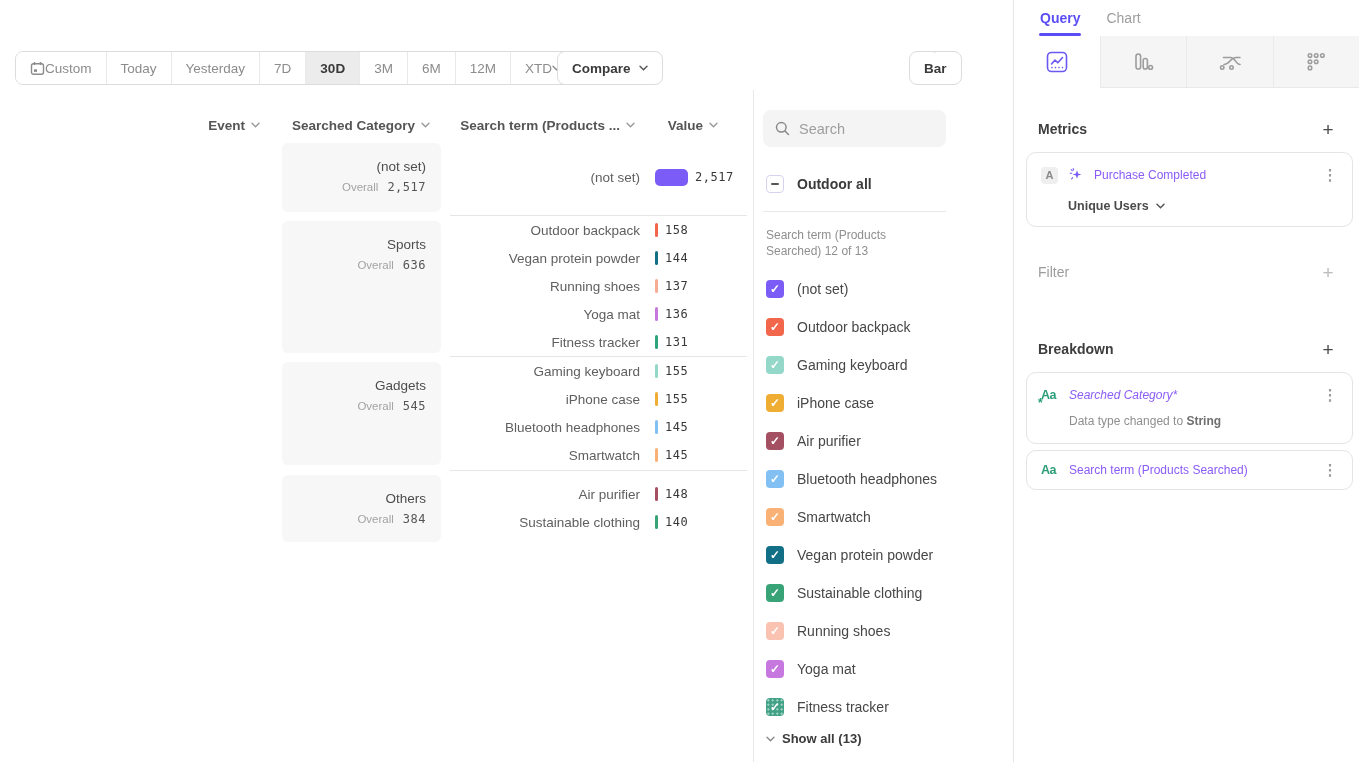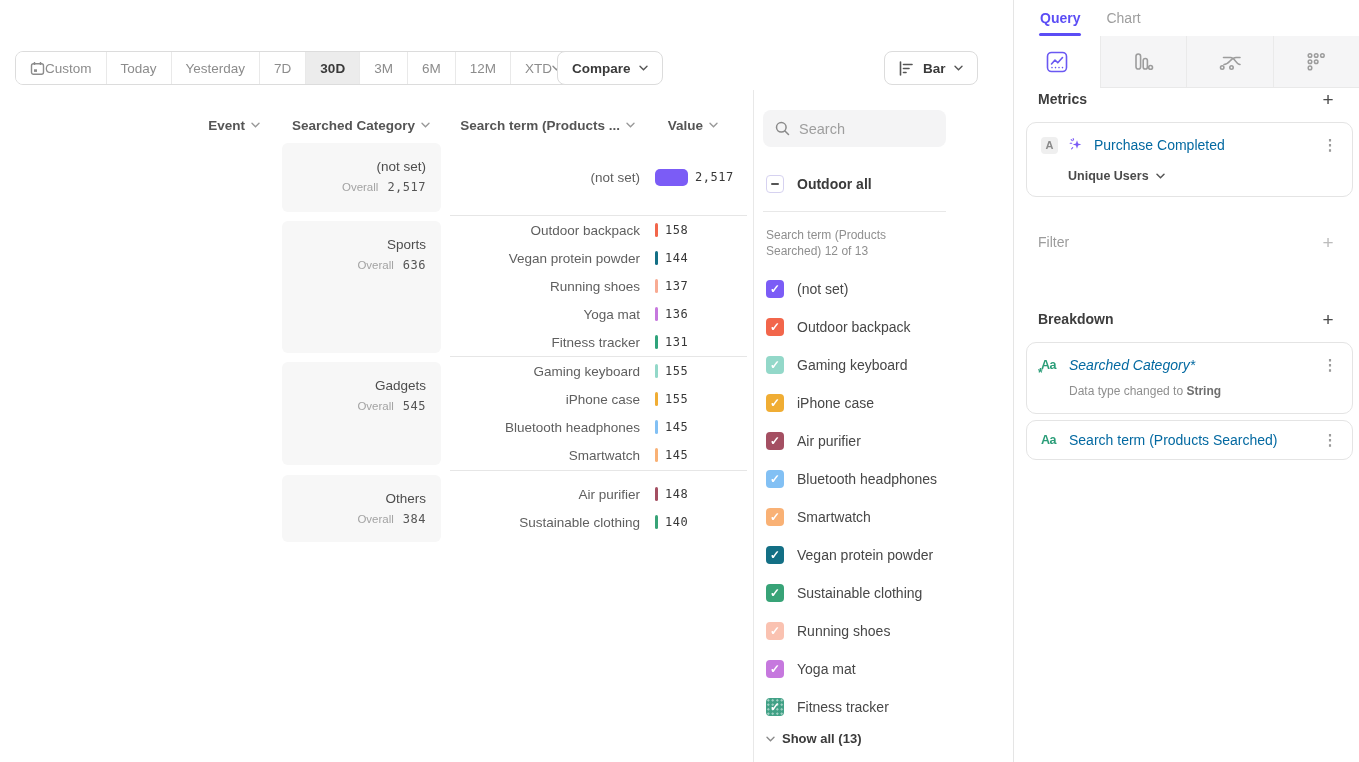--- a/index.html
+++ b/index.html
@@ -16,21 +16,21 @@
   .date-group { position:absolute; left:15px; top:51px; height:34px; display:flex;
     border:1px solid #dcdcdc; border-radius:8px; background:#fff; overflow:hidden; align-items:stretch; }
   .date-item { display:flex; align-items:center; padding:0 14px; font-size:13.5px;
     color:#8c8c8c; border-left:1px solid #e9e9e9; cursor:pointer; white-space:nowrap; background:#fff; border-top:none; border-bottom:none; border-right:none; font-family:inherit;}
   .date-item:first-child { border-left:none; }
   .date-item.selected { background:#ececec; color:#3a3a3a; font-weight:700; }
   .btn { position:absolute; top:51px; height:34px; display:flex; align-items:center; gap:8px;
     padding:0 14px; border:1px solid #dcdcdc; border-radius:8px; background:#fff; font-size:13.5px;
     color:#3a3a3a; font-weight:600; cursor:pointer; font-family:inherit; }
   #compare-btn { left:557px; }
-  #bar-btn { left:884px; }
+  #bar-btn { left:909px;flex-direction:column; }
 
   
   .col-header { position:absolute; top:115px; height:20px; display:flex; justify-content:flex-end;
     align-items:center; gap:6px; font-size:13.5px; color:#555; font-weight:600; }
   #h-event { left:150px; width:110px; }
   #h-category { left:266px; width:164px; }
   #h-term { left:426px; width:209px; }
   #h-value { left:640px; width:78px; }
 
   
@@ -97,21 +97,21 @@
   .sec-head .title.muted { color:#9c9c9c; font-weight:400; }
   .plus { width:22px; height:22px; display:flex; align-items:center; justify-content:center;
     color:#4a4a4a; cursor:pointer; }
   .plus::after { content:"+"; font-size:19px; font-weight:400; line-height:1; }
   .plus.muted { color:#bcbcbc; }
   .q-card { margin:12px 6px 0 12px; border:1px solid #e4e4e4; border-radius:10px; background:#fff;
     padding:13px 14px; }
   .q-row { display:flex; align-items:center; gap:10px; }
   .badge-a { width:17px; height:17px; background:#efefef; border-radius:4px; color:#8a8a8a;
     font-size:11px; font-weight:600; display:flex; align-items:center; justify-content:center; }
-  .q-name { flex:1; font-size:14px; color:#0369a1; font-weight:500; white-space:nowrap;
+  .q-name { flex:1; font-size:12px; color:#8b5cf6; font-weight:500; white-space:nowrap;
     overflow:hidden; text-overflow:ellipsis; }
   .q-name.italic { font-style:italic; }
   .kebab { width:16px; height:18px; color:#9b9b9b; cursor:pointer; display:flex; align-items:center;
     justify-content:center; }
   .kebab::after { content:"⋮"; font-size:15px; font-weight:700; }
   .agg-row { margin:15px 0 0 27px; display:flex; align-items:center; gap:7px; cursor:pointer; }
   .agg-row .label { font-size:12.5px; font-weight:700; color:#4a4a4a; }
   .aa-icon { position:relative; width:18px; font-size:12.5px; font-weight:700; color:#2a9d78;
     letter-spacing:-.5px; flex:0 0 auto; }
   .aa-icon.modified::before { content:"*"; position:absolute; left:-3px; bottom:-8px; color:#2a9d78;
@@ -399,21 +399,21 @@
           <circle cx="5" cy="4.5" r="1.8"></circle>
           <circle cx="11.2" cy="4.5" r="1.8"></circle>
           <circle cx="17.4" cy="4.5" r="1.8"></circle>
           <circle cx="5" cy="10.7" r="1.8"></circle>
           <circle cx="11.2" cy="10.7" r="1.8"></circle>
           <circle cx="5" cy="16.9" r="1.8"></circle>
         </svg>
     </div>
   </div>
 
-  <div class="sec-head" style="">
+  <div class="sec-head" style="margin-top:30px">
     <span class="title">Metrics</span>
     <span class="plus"></span>
   </div>
   <div class="q-card">
     <div class="q-row">
       <span class="badge-a">A</span>
       <svg width="16" height="16" viewBox="0 0 16 16" fill="#7b5cf6">
           <path d="M9 3.2l1.1 3.2 3.2 1.1-3.2 1.1L9 11.8 7.9 8.6 4.7 7.5l3.2-1.1z"></path>
           <g stroke="#7b5cf6" stroke-width="1.1" stroke-linecap="round" fill="none">
             <line x1="3.2" y1="2.6" x2="4.3" y2="3.7"></line>

